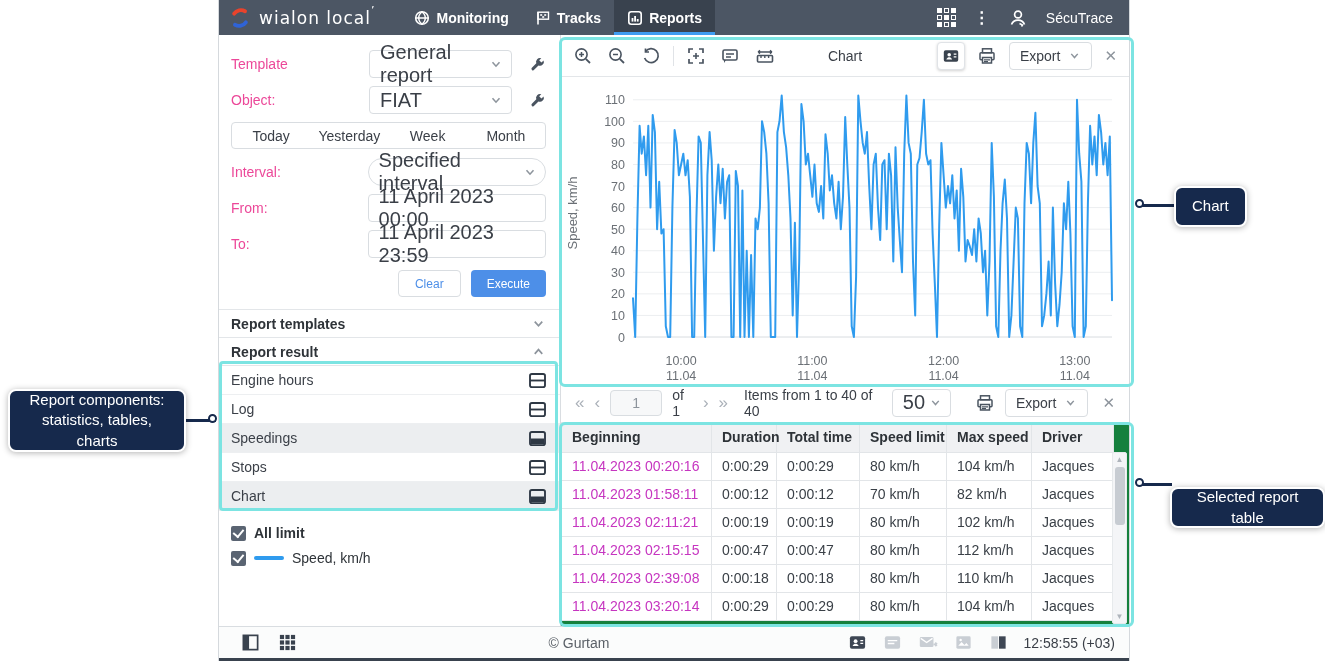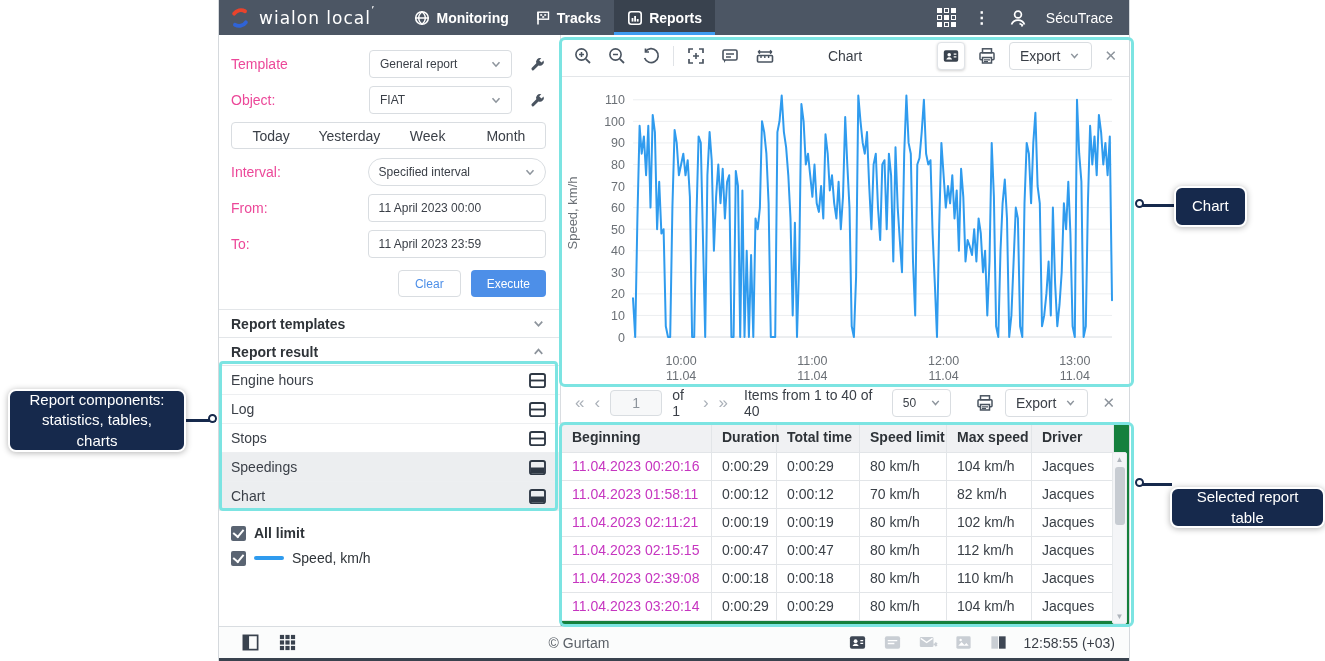--- a/index.html
+++ b/index.html
@@ -26,21 +26,21 @@
   .username { font-size:14px; }
 
   
   .body { flex:1; display:flex; min-height:0; }
 
   
   .sidebar { width:342px; flex-shrink:0; border-right:1px solid #d9dde1; padding-top:15px; background:#fff; position:relative; }
   .form-row { display:flex; align-items:center; height:28px; margin:0 14px 8px 12px; }
   .form-label { width:138px; font-size:14px; color:#ec4899; }
   .select, .dateinput { height:28px; border:1px solid #d9dde1; border-radius:4px; background:#fff;
-          display:flex; align-items:center; padding:0 8px 0 10px; font-size:12px; color:#3a3f47; cursor:pointer; }
+          display:flex; align-items:center; padding:0 8px 0 10px; font-size:20px; color:#3a3f47; cursor:pointer; }
   .select { width:143px; justify-content:space-between; }
   .select.wide { width:180px;border-radius:14px; }
   .dateinput { width:180px; }
   .wrench { margin-left:auto; color:#4a5460; cursor:pointer; display:flex; }
   .chev { color:#8d949c; display:flex; }
   .seg { display:flex; height:27px; border:1px solid #d9dde1; border-radius:4px; margin:0 14px 9px 12px; align-items:center; }
   .seg span { flex:1; text-align:center; font-size:14px; color:#3a3f47; cursor:pointer; }
   .btn-row { display:flex; justify-content:flex-end; gap:10px; margin:12px 14px 0 12px; }
   .btn { height:27px; border-radius:4px; font-size:12px; padding:0 16px; display:flex; align-items:center; cursor:pointer; }
   .btn.ghost { border:1px solid #d9dde1; color:#4d8fe8; background:#fff; }
@@ -273,32 +273,32 @@
                 <path d="M1 8h16" stroke="#2e3844" stroke-width="2"></path>
               </svg>
             </div>
             <div class="comp-item">
               <span>Log</span>
               <svg width="17" height="15" viewBox="0 0 18 16">
                 <rect x="1" y="1" width="16" height="14" rx="2" fill="none" stroke="#2e3844" stroke-width="2"></rect>
                 <path d="M1 8h16" stroke="#2e3844" stroke-width="2"></path>
               </svg>
             </div>
+            <div class="comp-item sel">
+              <span>Speedings</span>
+              <svg width="17" height="15" viewBox="0 0 18 16">
+                <rect x="1" y="1" width="16" height="14" rx="2" fill="none" stroke="#2e3844" stroke-width="2"></rect>
+                <rect x="2" y="8" width="14" height="6" fill="#2e3844"></rect>
+              </svg>
+            </div>
             <div class="comp-item">
               <span>Stops</span>
               <svg width="17" height="15" viewBox="0 0 18 16">
                 <rect x="1" y="1" width="16" height="14" rx="2" fill="none" stroke="#2e3844" stroke-width="2"></rect>
                 <path d="M1 8h16" stroke="#2e3844" stroke-width="2"></path>
-              </svg>
-            </div>
-            <div class="comp-item sel">
-              <span>Speedings</span>
-              <svg width="17" height="15" viewBox="0 0 18 16">
-                <rect x="1" y="1" width="16" height="14" rx="2" fill="none" stroke="#2e3844" stroke-width="2"></rect>
-                <rect x="2" y="8" width="14" height="6" fill="#2e3844"></rect>
               </svg>
             </div>
             <div class="comp-item sel">
               <span>Chart</span>
               <svg width="17" height="15" viewBox="0 0 18 16">
                 <rect x="1" y="1" width="16" height="14" rx="2" fill="none" stroke="#2e3844" stroke-width="2"></rect>
                 <rect x="2" y="8" width="14" height="6" fill="#2e3844"></rect>
               </svg>
             </div>
           </div>

